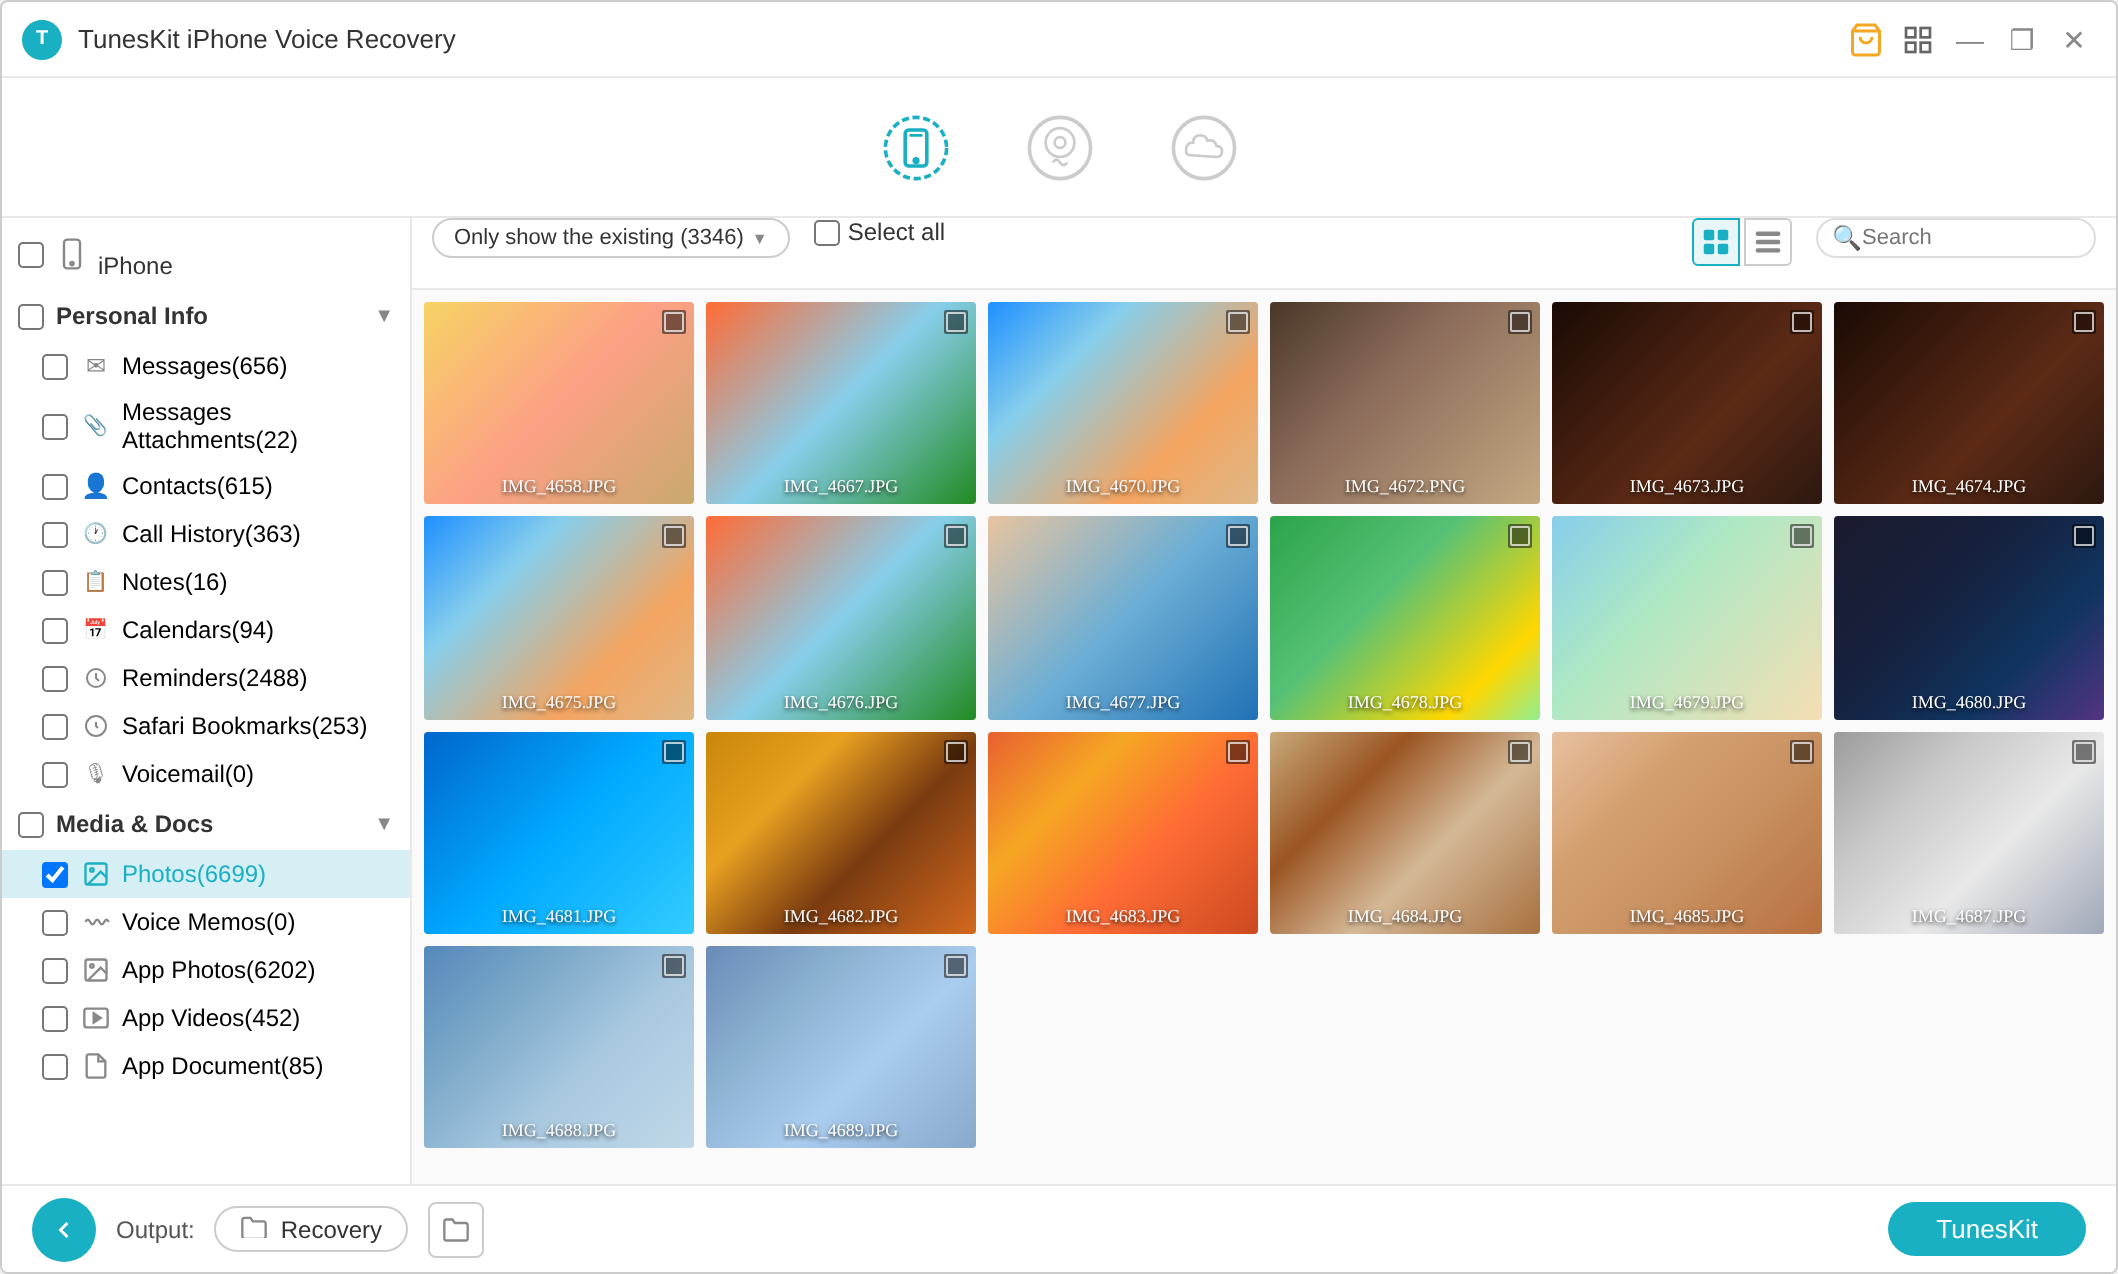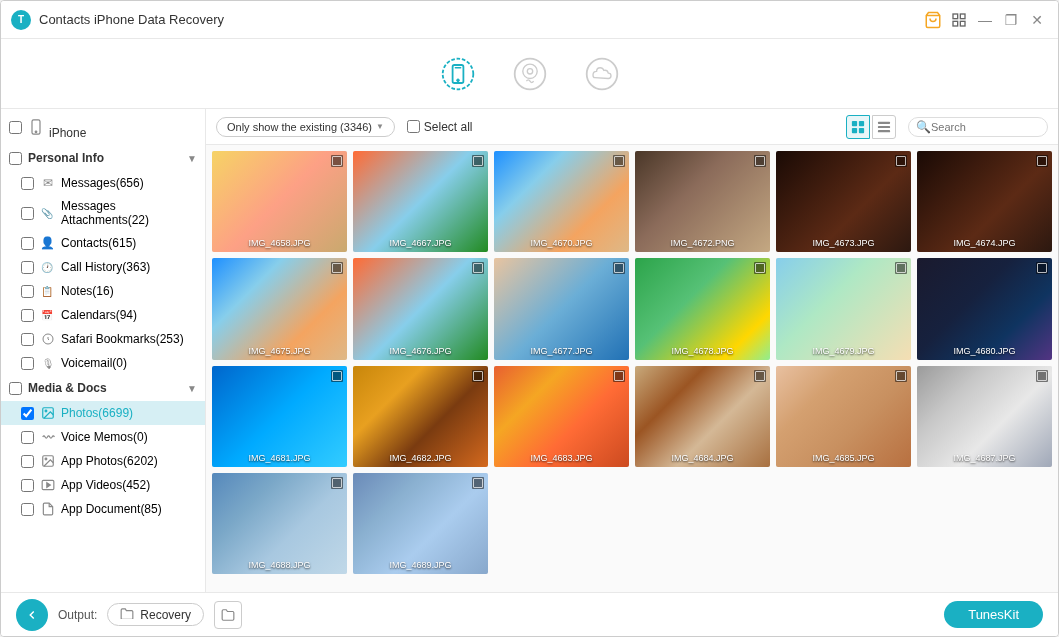--- a/index.html
+++ b/index.html
@@ -42,21 +42,21 @@
     .sidebar-section-header .expand-arrow { color: #888; font-size: 10px; }
     
     .sidebar-sub-item { display: flex; align-items: center; padding: 4px 8px 4px 20px; cursor: pointer; font-size: 12px; }
     .sidebar-sub-item.active { background: #d6eff4; }
     .sidebar-sub-item input[type=checkbox] { margin-right: 6px; flex-shrink: 0; }
     .sidebar-sub-item .item-icon { width: 16px; height: 16px; margin-right: 5px; display: flex; align-items: center; justify-content: center; color: #888; flex-shrink: 0; }
     
     
     .content-panel { flex: 1; display: flex; flex-direction: column; overflow: hidden; background: #fafafa; }
     
-    .content-toolbar { height: 36px; background: #fff; border-bottom: 1px solid #e8e8e8; display: flex; align-items: center; padding: 0 10px; gap: 12px; flex-shrink: 0; }
+    .content-toolbar { height: 36px; background: #fff; border-bottom: 1px solid #e8e8e8; display: flex; align-items: flex-start; padding: 0 10px; gap: 12px; flex-shrink: 0; }
     
     .filter-select { border: 1px solid #ccc; border-radius: 12px; padding: 3px 10px; font-size: 11px; color: #333; background: #fff; cursor: pointer; display: flex; align-items: center; gap: 4px; }
     .filter-select .arrow { font-size: 8px; color: #888; }
     
     .select-all { display: flex; align-items: center; gap: 4px; font-size: 12px; color: #333; cursor: pointer; }
     .select-all input[type=checkbox] { margin: 0; }
     
     .view-toggle { margin-left: auto; display: flex; gap: 2px; }
     .view-btn { width: 24px; height: 24px; border: 1px solid #ccc; background: #fff; cursor: pointer; display: flex; align-items: center; justify-content: center; font-size: 12px; color: #888; }
     .view-btn.active { background: #e8f6f8; border-color: #1ab0c3; color: #1ab0c3; }
@@ -67,21 +67,21 @@
     .search-wrapper input { border: 1px solid #ccc; border-radius: 12px; padding: 3px 10px 3px 24px; font-size: 11px; width: 140px; outline: none; }
     
     
     .image-grid { flex: 1; overflow-y: auto; padding: 6px; display: grid; grid-template-columns: repeat(6, 1fr); gap: 6px; align-content: start; }
     .image-grid::-webkit-scrollbar { width: 6px; }
     .image-grid::-webkit-scrollbar-thumb { background: #ccc; border-radius: 3px; }
     
     .img-item { position: relative; cursor: pointer; background: #e0e0e0; border-radius: 2px; overflow: hidden; }
     .img-item .img-placeholder { width: 100%; padding-top: 75%; position: relative; }
     .img-item .img-inner { position: absolute; top: 0; left: 0; right: 0; bottom: 0; display: flex; align-items: center; justify-content: center; }
-    .img-item .img-label { font-size: 9px; color: #fff; text-align: center; position: absolute; bottom: 4px; left: 0; right: 0; text-shadow: 0 1px 2px rgba(0,0,0,0.8); }
+    .img-item .img-label { font-size: 9px; color: #fff; text-align: center; position: absolute; bottom: 4px; left: 0; right: 0; text-shadow: 0 1px 2px rgba(0,0,0,0.8); font-family: Liberation Serif, serif; }
     .img-item .img-checkbox { position: absolute; top: 4px; right: 4px; width: 12px; height: 12px; background: rgba(0,0,0,0.5); border-radius: 1px; display: flex; align-items: center; justify-content: center; }
     
     
     .footer { height: 44px; background: #fff; border-top: 1px solid #e8e8e8; display: flex; align-items: center; padding: 0 15px; gap: 10px; flex-shrink: 0; }
     .back-btn { width: 32px; height: 32px; border-radius: 50%; background: #1ab0c3; border: none; cursor: pointer; display: flex; align-items: center; justify-content: center; color: white; font-size: 14px; }
     .output-label { font-size: 12px; color: #555; }
     .output-path { display: flex; align-items: center; border: 1px solid #ccc; border-radius: 14px; padding: 3px 12px; font-size: 12px; color: #333; gap: 6px; background: #fff; }
     .folder-icon { color: #888; font-size: 13px; }
     .output-folder-btn { width: 28px; height: 28px; border: 1px solid #ccc; border-radius: 4px; background: #fff; cursor: pointer; display: flex; align-items: center; justify-content: center; color: #888; font-size: 14px; }
     .recover-btn { margin-left: auto; background: #1ab0c3; color: white; border: none; border-radius: 16px; padding: 6px 24px; font-size: 13px; cursor: pointer; font-weight: 500; }
@@ -93,21 +93,21 @@
 
   <div class="title-bar">
     <div class="title-bar-logo">
       <span>
         <svg width="18" height="18" viewBox="0 0 18 18">
           <circle cx="9" cy="9" r="8" fill="#1ab0c3"></circle>
           <text x="9" y="13" text-anchor="middle" fill="white" font-size="10" font-weight="bold">T</text>
         </svg>
       </span>
     </div>
-    <span class="title-bar-title">Contacts iPhone Data Recovery</span>
+    <span class="title-bar-title">TunesKit iPhone Voice Recovery</span>
     <div class="title-bar-controls">
 
       <div class="title-bar-icon" style="color:#f5a623;">
         <svg width="18" height="18" viewBox="0 0 24 24" fill="none" stroke="#f5a623" stroke-width="2">
           <path d="M6 2L3 6v14a2 2 0 002 2h14a2 2 0 002-2V6l-3-4z"></path>
           <line x1="3" y1="6" x2="21" y2="6"></line>
           <path d="M16 10a4 4 0 01-8 0"></path>
         </svg>
       </div>
       <div class="title-bar-icon">
@@ -201,20 +201,30 @@
       </div>
       <div class="sidebar-sub-item">
         <input type="checkbox" style="">
         <span class="item-icon" style="font-size:10px;">📋</span>
         <span>Notes(16)</span>
       </div>
       <div class="sidebar-sub-item">
         <input type="checkbox" style="">
         <span class="item-icon" style="font-size:10px;">📅</span>
         <span>Calendars(94)</span>
+      </div>
+      <div class="sidebar-sub-item">
+        <input type="checkbox" style="">
+        <span class="item-icon">
+          <svg width="12" height="12" viewBox="0 0 24 24" fill="none" stroke="#888" stroke-width="2">
+            <circle cx="12" cy="12" r="9"></circle>
+              <path d="M12 7v5l3 3"></path>
+          </svg>
+        </span>
+        <span>Reminders(2488)</span>
       </div>
       <div class="sidebar-sub-item">
         <input type="checkbox" style="">
         <span class="item-icon">
           <svg width="12" height="12" viewBox="0 0 24 24" fill="none" stroke="#888" stroke-width="2">
             <circle cx="12" cy="12" r="10"></circle>
               <path d="M12 8v4l2 2"></path>
           </svg>
         </span>
         <span>Safari Bookmarks(253)</span>

